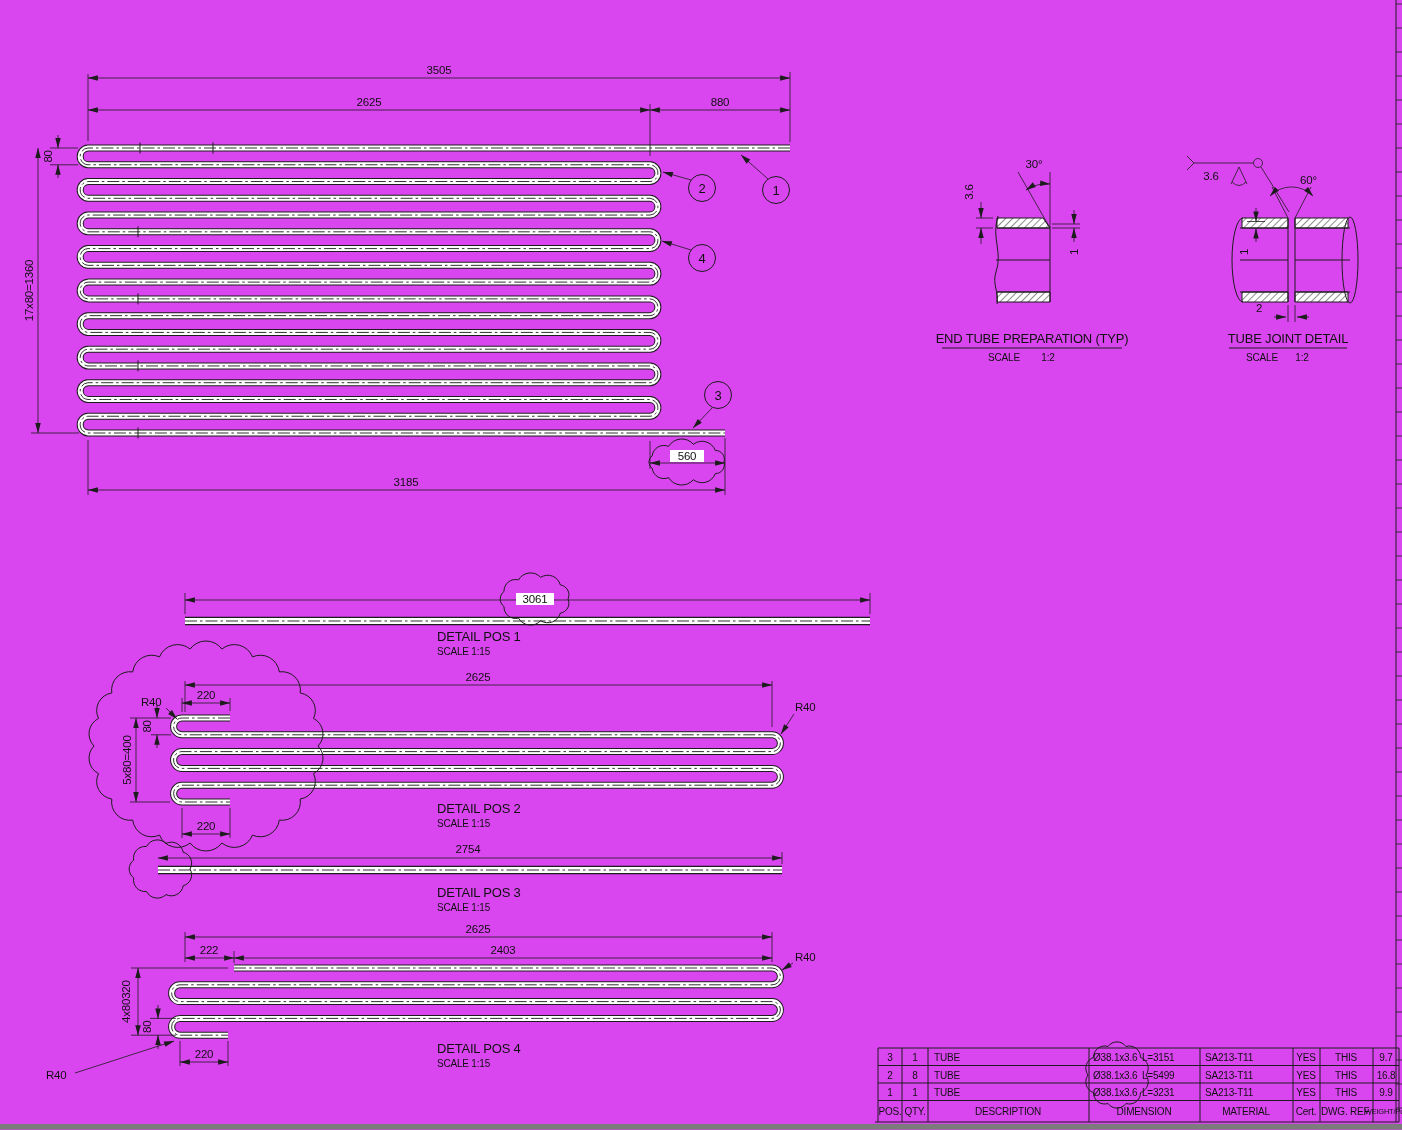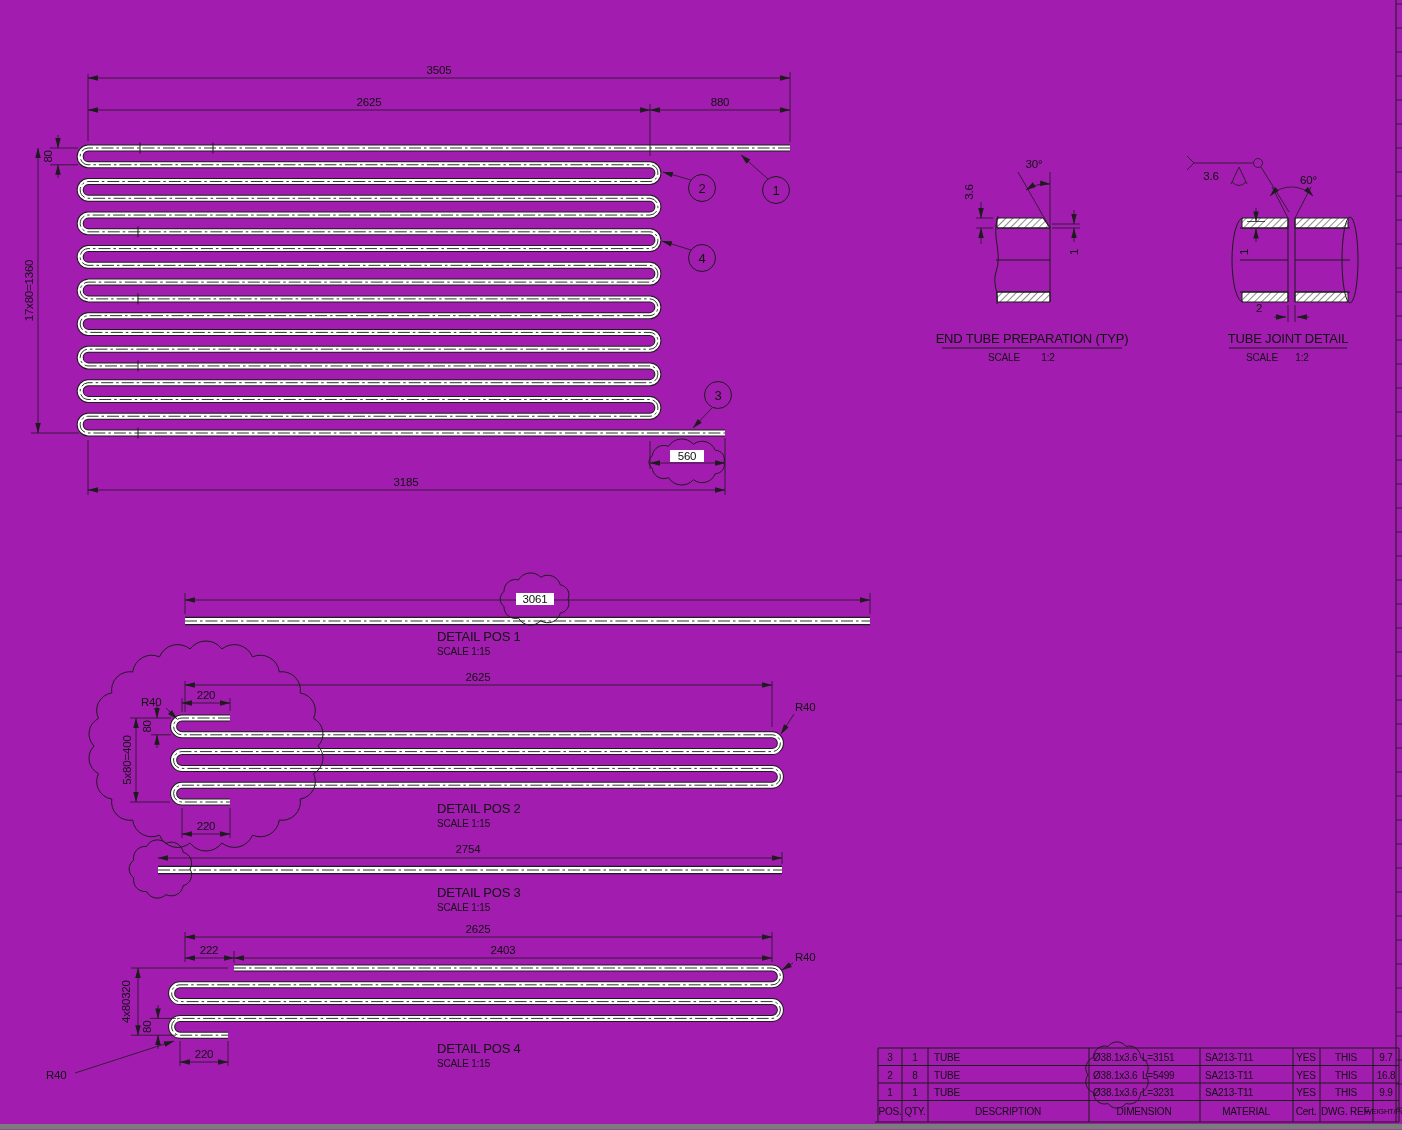--- a/index.html
+++ b/index.html
@@ -1,16 +1,16 @@
 <!DOCTYPE html>
 <html><head>
 <meta charset="utf-8">
 <style>
   html,body{margin:0;padding:0;background:#fff;}
-  .sheet{width:1402px;height:1130px;position:relative;background:#a21caf;overflow:hidden;}
+  .sheet{width:1402px;height:1130px;position:relative;background:#d946ef;overflow:hidden;}
   svg{font-family:"Liberation Sans", sans-serif;}
   svg text{fill:#111;letter-spacing:-0.2px;}
   .ln{stroke:#1c1c1c;stroke-width:1;fill:none;}
   .thin{stroke:#1c1c1c;stroke-width:0.8;fill:none;}
   .dl{stroke:#1c1c1c;stroke-width:0.8;fill:none;}
   .cl{stroke:#1c1c1c;stroke-width:1;fill:none;}
   .tO{fill:none;stroke:#1c1c1c;stroke-width:7;}
   .tI{fill:none;stroke:#ffffff;stroke-width:5;}
   .tC{fill:none;stroke:#1c1c1c;stroke-width:0.9;stroke-dasharray:12 3 2.5 3;}
   .tO2{fill:none;stroke:#1c1c1c;stroke-width:8.5;}

